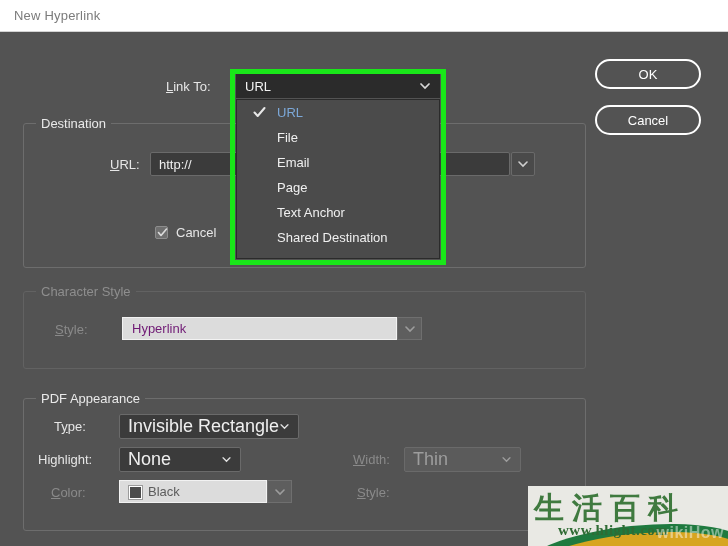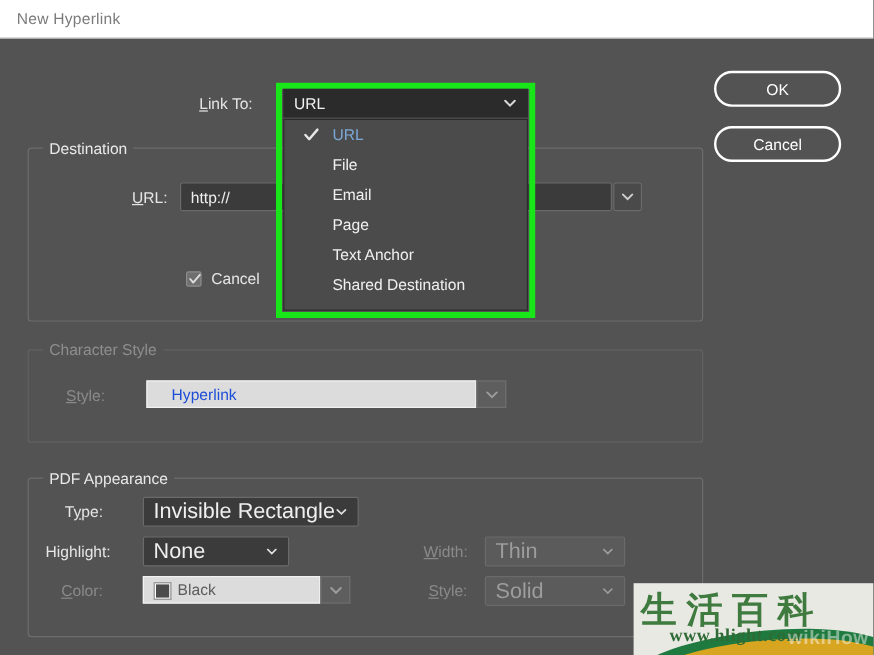--- a/index.html
+++ b/index.html
@@ -110,25 +110,25 @@
     height: 6px;
   }
   .caret-svg { display: block; }
 
   
   .lightfield {
     position: absolute;
     background: #dcdcdc;
     border: 1px solid #f2f2f2;
     box-sizing: border-box;
-    color: #1d4ed8;
+    color: #701a75;
     font-size: 13px;
     display: flex;
     align-items: center;
-    padding-left: 20px;
+    padding-left: 9px;
   }
   .lightfield.solidtext { color: #5c5c5c; }
   .light-arrow {
     position: absolute;
     background: #5e5e5e;
     border: 1px solid #6f6f6f;
     box-sizing: border-box;
   }
 
   
@@ -404,28 +404,20 @@
       <span>Black</span>
     </div>
     <div class="light-arrow" style="left:267px; top:447px; width:25px; height:23px;">
       <svg class="caret-svg" width="10" height="7" viewBox="0 0 10 7" style="position:absolute;left:7px;top:8px;">
         <path d="M1 1 L5 5 L9 1" fill="none" stroke="#9d9d9d" stroke-width="1.6" stroke-linecap="round"></path>
       </svg>
     </div>
 
     <div class="label dim" style="left:357px; top:452px;"><span class="mn">S</span><span>tyle:</span></div>
 
-    <div class="combo disabled" style="left:404px; top:447px; width:117px; height:25px;">
-      <span>Solid</span>
-      <span class="caret">
-        <svg class="caret-svg" width="9" height="6" viewBox="0 0 10 7">
-          <path d="M1 1 L5 5 L9 1" fill="none" stroke="#9d9d9d" stroke-width="1.6" stroke-linecap="round"></path>
-        </svg>
-      </span>
-    </div>
 
   </div>
 
   <div class="green-highlight" style="left:230px; top:69px; width:216px; height:196px;"></div>
 
   <div class="dropdown-closed" style="left:236px; top:74px; width:204px; height:24px;">
     <span>URL</span>
     <span class="caret">
       <svg class="caret-svg" width="10" height="7" viewBox="0 0 10 7">
         <path d="M1 1 L5 5 L9 1" fill="none" stroke="#d8d8d8" stroke-width="1.7" stroke-linecap="round"></path>

